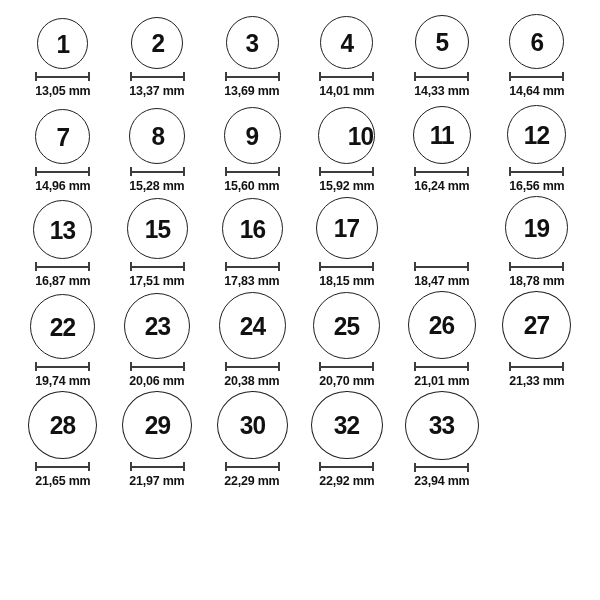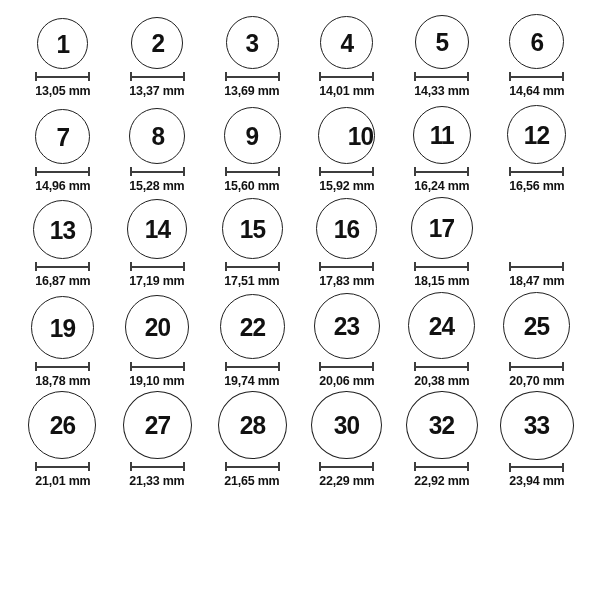--- a/index.html
+++ b/index.html
@@ -231,31 +231,20 @@
       <span class="num">13</span>
     </div>
     <div class="dim">
       <span class="tick left"></span>
       <span class="bar"></span>
       <span class="tick right"></span>
     </div>
     <div class="mlabel">16,87 mm</div>
   </div>
 
-  <div class="cell">
-    <div class="circle" style="width: 60px; height: 60px;">
-      <span class="num">14</span>
-    </div>
-    <div class="dim">
-      <span class="tick left"></span>
-      <span class="bar"></span>
-      <span class="tick right"></span>
-    </div>
-    <div class="mlabel">17,19 mm</div>
-  </div>
 
   <div class="cell">
     <div class="circle" style="width: 61px; height: 61px;">
       <span class="num">15</span>
     </div>
     <div class="dim">
       <span class="tick left"></span>
       <span class="bar"></span>
       <span class="tick right"></span>
     </div>
@@ -300,31 +289,20 @@
       <span class="num">19</span>
     </div>
     <div class="dim">
       <span class="tick left"></span>
       <span class="bar"></span>
       <span class="tick right"></span>
     </div>
     <div class="mlabel">18,78 mm</div>
   </div>
 
-  <div class="cell">
-    <div class="circle" style="width: 64px; height: 64px;">
-      <span class="num">20</span>
-    </div>
-    <div class="dim">
-      <span class="tick left"></span>
-      <span class="bar"></span>
-      <span class="tick right"></span>
-    </div>
-    <div class="mlabel">19,10 mm</div>
-  </div>
 
 
   <div class="cell">
     <div class="circle" style="width: 65px; height: 65px;">
       <span class="num">22</span>
     </div>
     <div class="dim">
       <span class="tick left"></span>
       <span class="bar"></span>
       <span class="tick right"></span>
@@ -397,20 +375,31 @@
       <span class="num">28</span>
     </div>
     <div class="dim">
       <span class="tick left"></span>
       <span class="bar"></span>
       <span class="tick right"></span>
     </div>
     <div class="mlabel">21,65 mm</div>
   </div>
 
+  <div class="cell">
+    <div class="circle" style="width: 70px; height: 70px;">
+      <span class="num">29</span>
+    </div>
+    <div class="dim">
+      <span class="tick left"></span>
+      <span class="bar"></span>
+      <span class="tick right"></span>
+    </div>
+    <div class="mlabel">21,97 mm</div>
+  </div>
 
   <div class="cell">
     <div class="circle" style="width: 71px; height: 71px;">
       <span class="num">30</span>
     </div>
     <div class="dim">
       <span class="tick left"></span>
       <span class="bar"></span>
       <span class="tick right"></span>
     </div>

